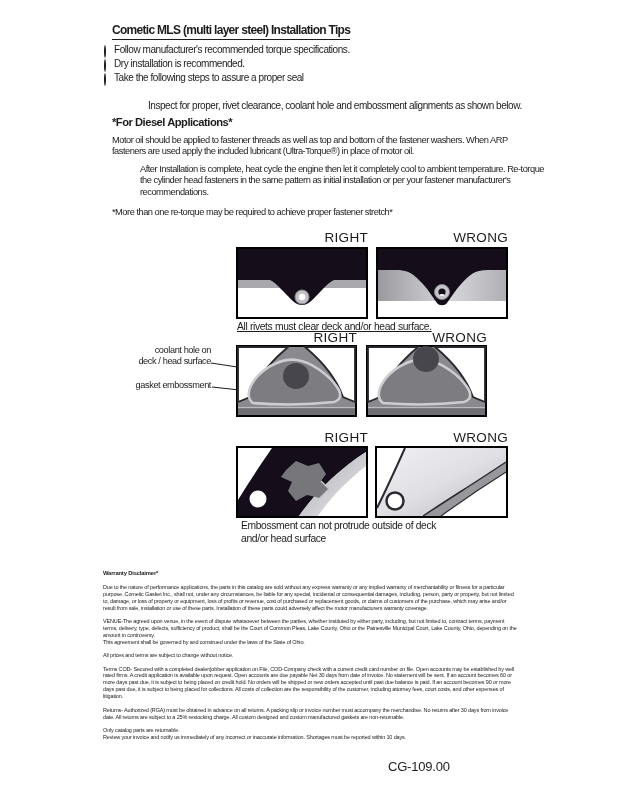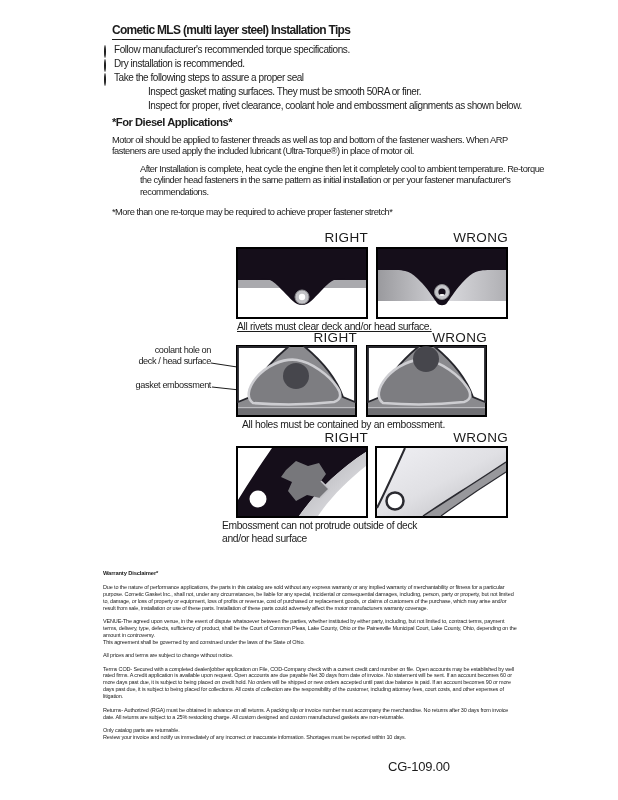--- a/index.html
+++ b/index.html
@@ -51,24 +51,20 @@
     <span class="marker"><span class="ring"></span></span>
     <span class="nowrap">Follow manufacturer's recommended torque specifications.</span>
   </div>
   <div class="abs bullet-row" style="top:58px;">
     <span class="marker"><span class="ring"></span></span>
     <span class="nowrap">Dry installation is recommended.</span>
   </div>
   <div class="abs bullet-row" style="top:72px;">
     <span class="marker"><span class="ring"></span></span>
     <span class="nowrap">Take the following steps to assure a proper seal</span>
-  </div>
-  <div class="abs bullet-row sub" style="top:86px;">
-    <span class="marker"><span class="dot"></span></span>
-    <span class="nowrap">Inspect gasket mating surfaces. They must be smooth 50RA or finer.</span>
   </div>
   <div class="abs bullet-row sub" style="top:100px;">
     <span class="marker"><span class="dot"></span></span>
     <span class="nowrap">Inspect for proper, rivet clearance, coolant hole and embossment alignments as shown below.</span>
   </div>
 
   <div class="abs sec-head">*For Diesel Applications*</div>
   <div class="abs para" style="top:135px;">Motor oil should be applied to fastener threads as well as top and bottom of the fastener washers. When ARP fasteners are used apply the included lubricant (Ultra-Torque®) in place of motor oil.</div>
   <div class="abs para" style="top:164px;margin-left:28px;">After Installation is complete, heat cycle the engine then let it completely cool to ambient temperature. Re-torque the cylinder head fasteners in the same pattern as initial installation or per your fastener manufacturer's recommendations.</div>
   <div class="abs para nowrap" style="top:207px;">*More than one re-torque may be required to achieve proper fastener stretch*</div>
@@ -134,21 +130,20 @@
     <svg width="121" height="72" viewBox="0 0 121 72">
       <rect x="1" y="1" width="119" height="70" fill="#8a8a8e" stroke="#000" stroke-width="2"></rect>
       <rect x="2" y="63" width="117" height="7" fill="#6f6f73"></rect>
       <rect x="2" y="62" width="117" height="1.2" fill="#bcbcc0"></rect>
       <path d="M2,2 H52 C40,12 22,30 14,52 L2,57 Z" fill="#ffffff" stroke="#26262c" stroke-width="1.8"></path>
       <path d="M119,2 H69 C81,12 99,30 107,52 L119,57 Z" fill="#ffffff" stroke="#26262c" stroke-width="1.8"></path>
       <path d="M17,58 C10,53 12,43 20,33 C30,21 47,13 61,15 C75,17 93,30 101,42 C106,49 105,55 98,57 C71,60 42,60 17,58 Z" fill="#7d7d81" stroke="#cdcdd1" stroke-width="2.6" stroke-linejoin="round"></path>
       <circle cx="60" cy="14" r="13" fill="#46464c"></circle>
     </svg>
   </div>
-  <div class="abs caption" style="left:242px;top:419px;">All holes must be contained by an embossment.</div>
 
   <div class="abs rw-label" style="left:236px;top:430px;width:132px;">RIGHT</div>
   <div class="abs rw-label" style="left:375px;top:430px;width:133px;">WRONG</div>
 
   <div class="panel" style="left:236px;top:446px;">
     <svg width="132" height="72" viewBox="0 0 132 72">
       <defs>
         <linearGradient id="p3rg" x1="0" y1="0" x2="1" y2="1">
           <stop offset="0" stop-color="#a9a9ad"></stop>
             <stop offset="1" stop-color="#ececf0"></stop>
@@ -173,21 +168,21 @@
       </defs>
       <rect x="1" y="1" width="131" height="70" fill="#ffffff" stroke="#000" stroke-width="2"></rect>
       <path d="M30,2 H131 V16 C101,36 72,54 48,70 H2 V62 C12,42 21,22 30,2 Z" fill="url(#p3wg)"></path>
       <path d="M131,16 C101,36 72,54 48,70 L66,70 C88,54 112,38 131,26 Z" fill="#98989c"></path>
       <path d="M30,2 C21,22 12,42 2,62" fill="none" stroke="#2a2a30" stroke-width="2"></path>
       <path d="M131,16 C101,36 72,54 48,70" fill="none" stroke="#2a2a30" stroke-width="1.5"></path>
       <path d="M131,26 C112,38 88,54 66,70" fill="none" stroke="#2a2a30" stroke-width="1.2"></path>
       <circle cx="20" cy="55" r="8.5" fill="#ffffff" stroke="#2a2a30" stroke-width="2.5"></circle>
     </svg>
   </div>
-  <div class="abs caption prewrap" style="left:222px;top:520px;width:280px;">Embossment can not protrude outside of deck
+  <div class="abs caption prewrap" style="left:241px;top:520px;width:280px;">Embossment can not protrude outside of deck
 and/or head surface</div>
 
   <div class="abs disclaimer">
     <div class="d-head">Warranty Disclaimer*</div>
     <p class="prewrap">Due to the nature of performance applications, the parts in this catalog are sold without any express warranty or any implied warranty of merchantability or fitness for a particular purpose. Cometic Gasket Inc., shall not, under any circumstances, be liable for any special, incidental or consequential damages, including, person, party or property, but not limited to, damage, or loss of property or equipment, loss of profits or revenue, cost of purchased or replacement goods, or claims of customers of the purchase, which may arise and/or result from sale, installation or use of these parts. Installation of these parts could adversely affect the motor manufacturers warranty coverage.</p>
     <p class="prewrap">VENUE-The agreed upon venue, in the event of dispute whatsoever between the parties, whether instituted by either party, including, but not limited to, contract terms, payment terms, delivery, type, defects, sufficiency of product, shall be the Court of Common Pleas, Lake County, Ohio or the Painesville Municipal Court, Lake County, Ohio, depending on the amount in controversy.
 This agreement shall be governed by and construed under the laws of the State of Ohio.</p>
     <p class="prewrap">All prices and terms are subject to change without notice.</p>
     <p class="prewrap">Terms COD- Secured with a completed dealer/jobber application on File, COD-Company check with a current credit card number on file. Open accounts may be established by well rated firms. A credit application is available upon request. Open accounts are due payable Net 30 days from date of invoice. No statement will be sent. If an account becomes 60 or more days past due, it is subject to being placed on credit hold. No orders will be shipped or new orders accepted until past due balance is paid. If an account becomes 90 or more days past due, it is subject to being placed for collections. All costs of collection are the responsibility of the customer, including attorney fees, court costs, and other expenses of litigation.</p>
     <p class="prewrap">Returns- Authorized (RGA) must be obtained in advance on all returns. A packing slip or invoice number must accompany the merchandise. No returns after 30 days from invoice date. All returns are subject to a 25% restocking charge. All custom designed and custom manufactured gaskets are non-returnable.</p>

